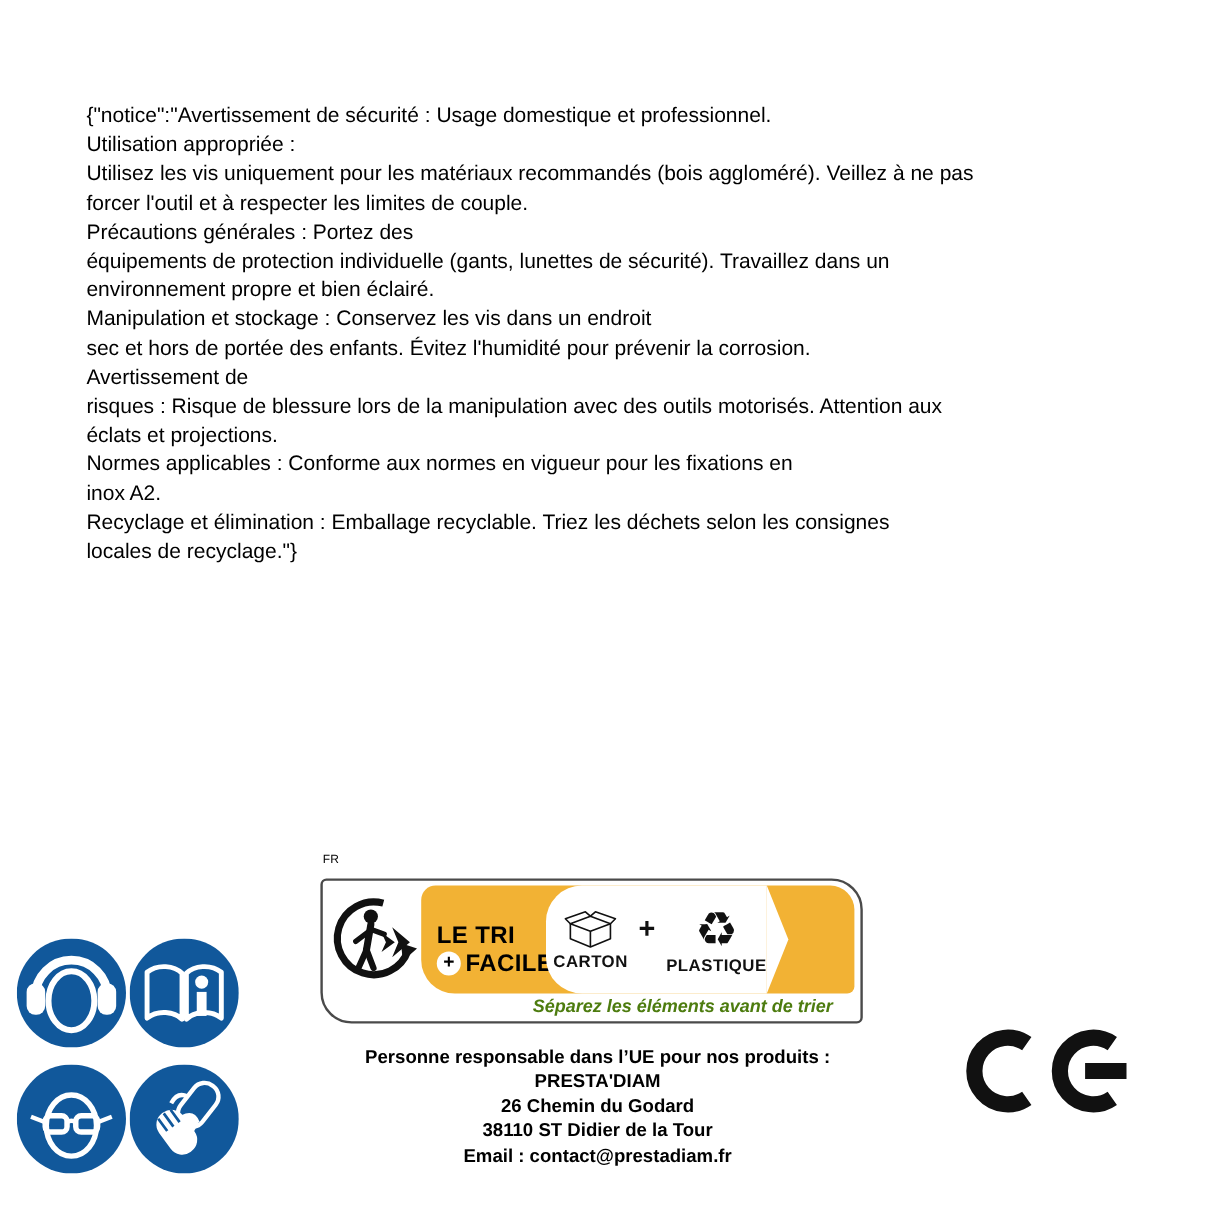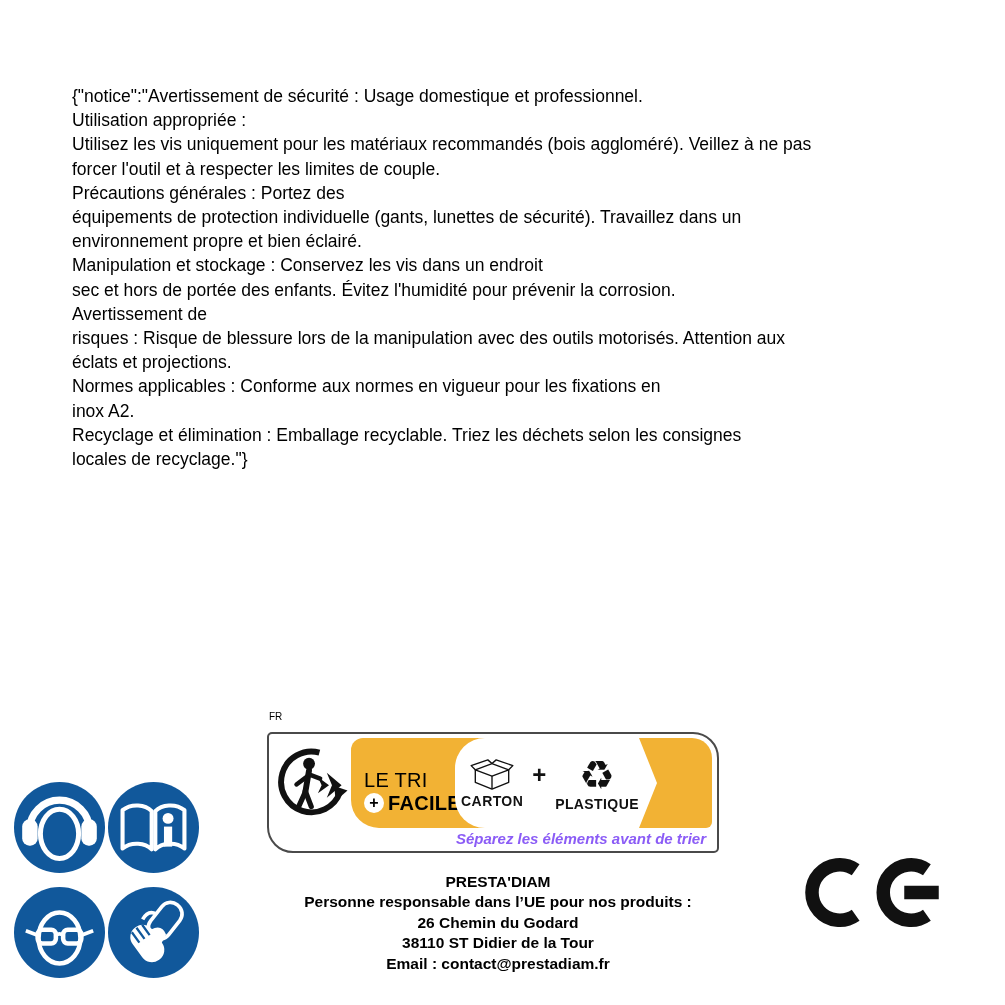--- a/index.html
+++ b/index.html
@@ -39,21 +39,21 @@
   .triman svg { width:100%; height:100%; display:block; }
 
   .banner {
     position:absolute; left:82px; top:4px; width:361px; height:90px;
     background:#F2B234; border-radius:12px 20px 6px 28px; display:flex; align-items:stretch;
   }
   .slogan {
     width:104px; padding-left:13px; box-sizing:border-box;
     display:flex; flex-direction:column; justify-content:center; gap:3px;
   }
-  .slogan-l1 { font-size:20px; font-weight:400; letter-spacing:.3px; line-height:1;margin-top:16px; }
+  .slogan-l1 { font-size:20px; font-weight:700; letter-spacing:.3px; line-height:1;margin-top:16px; }
   .slogan-l2 { display:flex; align-items:center; gap:4px; }
   .plus-badge {
     width:20px; height:20px; background:#fff; border-radius:50%; flex:0 0 auto;
     display:flex; align-items:center; justify-content:center;
     font-weight:900; font-size:16px; line-height:1; color:#000;
   }
   .slogan-l2-text { font-size:20px; font-weight:800; letter-spacing:.3px; line-height:1; }
 
   .capsule {
     width:184px; background:#fff; border-radius:30px 0 0 30px;
@@ -68,22 +68,22 @@
   .material { display:flex; flex-direction:column; align-items:center; gap:1px; }
   .material svg { display:block; }
   .m-label { font-size:14px; font-weight:bold; letter-spacing:.4px; color:#111; }
   .joiner { font-size:24px; font-weight:bold; margin-top:-16px; color:#111; }
   .recycle-glyph { font-family:"DejaVu Sans", sans-serif; font-size:40px; line-height:40px; color:#111; }
 
   .bin-zone { flex:1; display:flex; align-items:center; justify-content:center; }
   .bin-zone svg { width:44px; height:65px; display:block; }
 
   .tagline {
-    position:absolute; right:11px; bottom:4px;
-    font-size:15px; font-weight:bold; font-style:italic; color:#8b5cf6;
+    position:absolute; right:23px; bottom:4px;
+    font-size:15px; font-weight:bold; font-style:italic; color:#4d7c0f;
   }
 
   
   .responsible {
     position:absolute; left:242px; top:872px; width:512px; text-align:center;
     font-weight:bold; font-size:15.5px; line-height:20.4px; color:#000;
   }
 
   
   .ce { position:absolute; left:797px; top:841px; width:147px; height:103px; }
@@ -204,22 +204,22 @@
         </div>
       </div>
       <div class="cap-arrow"></div>
 
     </div>
 
     <div class="tagline">Séparez les éléments avant de trier</div>
   </div>
 
   <div class="responsible">
+    <div>Personne responsable dans l’UE pour nos produits :</div>
     <div>PRESTA'DIAM</div>
-    <div>Personne responsable dans l’UE pour nos produits :</div>
     <div>26 Chemin du Godard</div>
     <div>38110 ST Didier de la Tour</div>
     <div>Email : contact@prestadiam.fr</div>
   </div>
 
   <div class="ce">
     <svg viewBox="0 0 196 110">
       <path d="M78.2 24.7 A37 37 0 1 0 78.2 85.3" stroke="#111" stroke-width="18" fill="none"></path>
       <path d="M173.2 24.7 A37 37 0 1 0 173.2 85.3" stroke="#111" stroke-width="18" fill="none"></path>
       <path d="M143 55 H189" stroke="#111" stroke-width="18" fill="none"></path>

